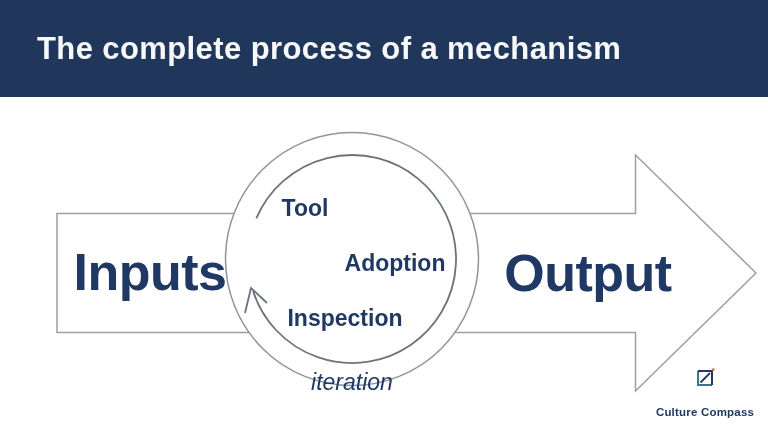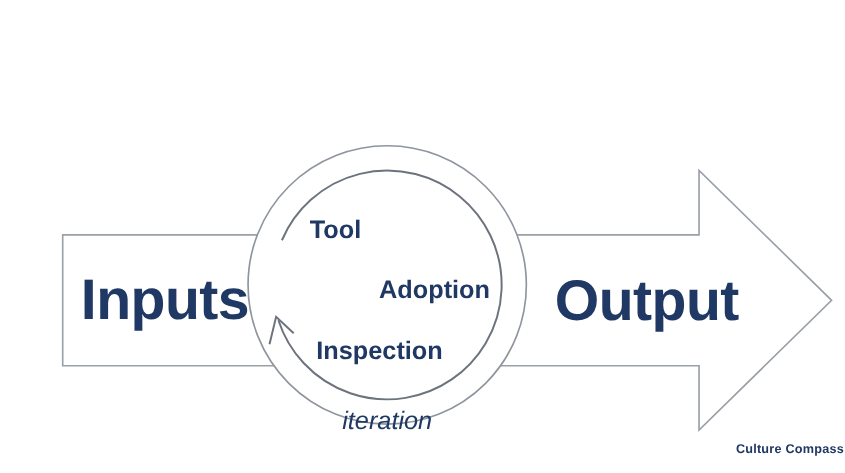--- a/index.html
+++ b/index.html
@@ -53,36 +53,39 @@
     font-size: 23px;
     font-style: italic;
     fill: #1f3864;
   }
 
   
   .brand {
     position: absolute;
     right: 8px; bottom: 12px;
     width: 110px;
-    display: flex; align-items: center;
+    display: flex; flex-direction: column; align-items: center;
     gap: 19px;
   }
   .brand .brand-label {
     color: #1f3864;
     font-size: 11.5px;
     font-weight: bold;
     letter-spacing: 0.2px;
     white-space: nowrap;
   }
 </style>
 </head>
 <body>
 
 <div class="slide">
 
+  <header class="header-bar">
+    <h1>The complete process of a mechanism</h1>
+  </header>
 
   <svg class="diagram" viewBox="0 0 768 430" xmlns="http://www.w3.org/2000/svg">
 
     <polygon points="57,213.5 635.5,213.5 635.5,155 756,273 635.5,391 635.5,332.5 57,332.5" fill="#ffffff" stroke="#9aa0a8" stroke-width="1.5" stroke-linejoin="miter"></polygon>
 
     <circle cx="352" cy="259" r="126.5" fill="#ffffff" stroke="#8f959e" stroke-width="1.5"></circle>
 
     <path d="M 256.3 218.4 A 104 104 0 1 1 253.1 291.1" fill="none" stroke="#6d737d" stroke-width="1.8"></path>
     <polyline points="245,313 251,288 267,303" fill="none" stroke="#6d737d" stroke-width="1.8" stroke-linejoin="miter"></polyline>
 

